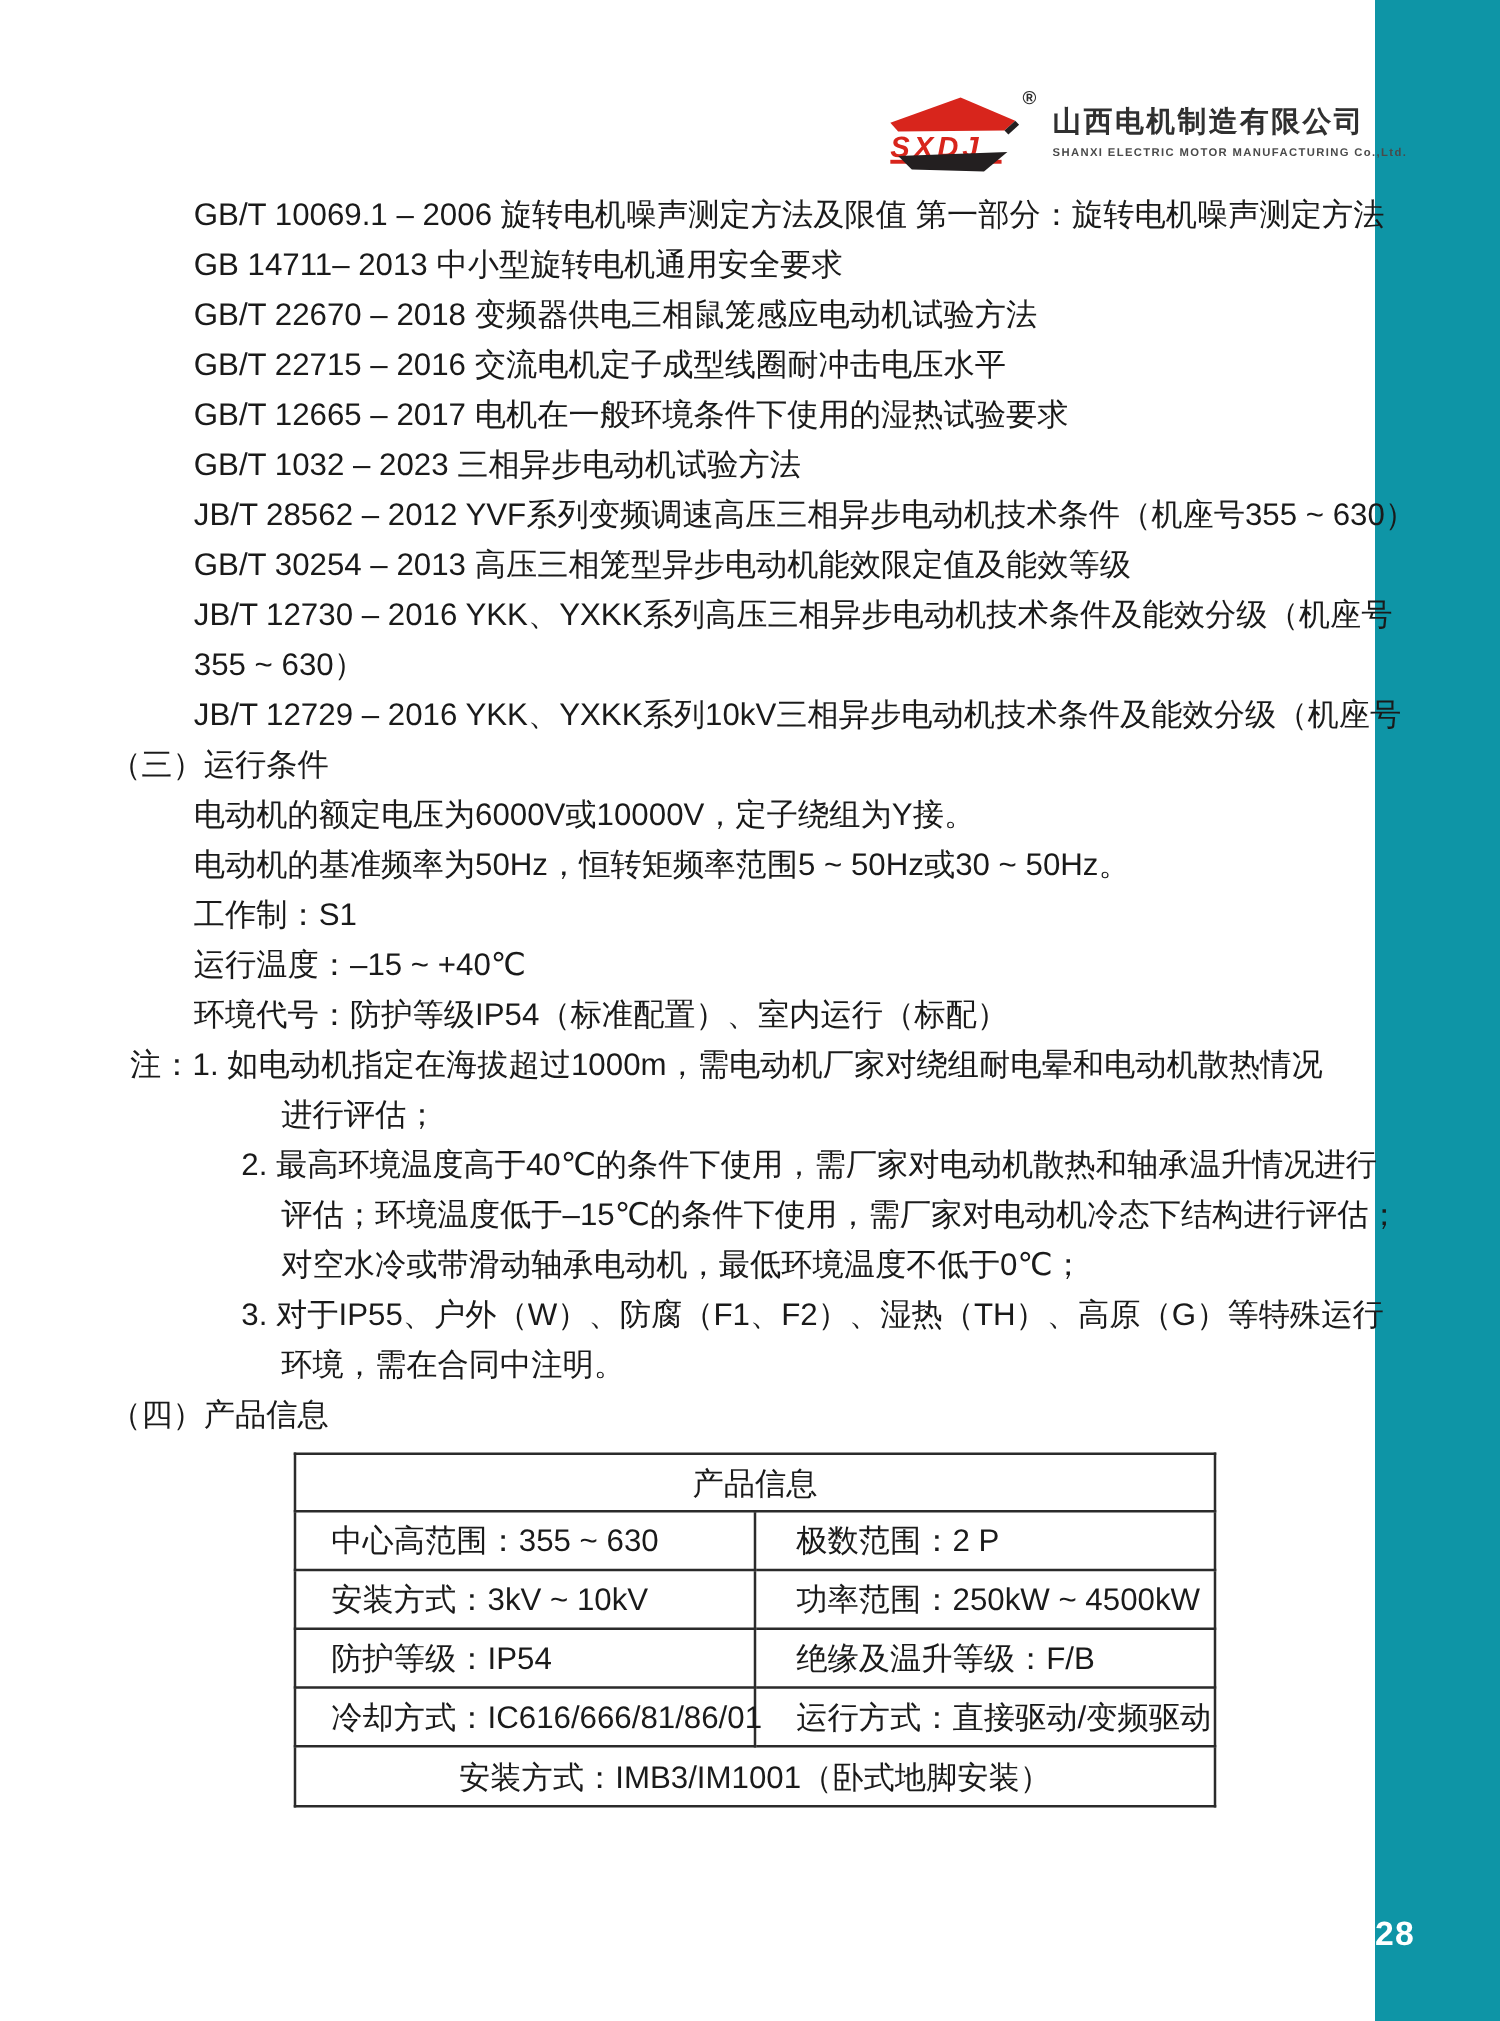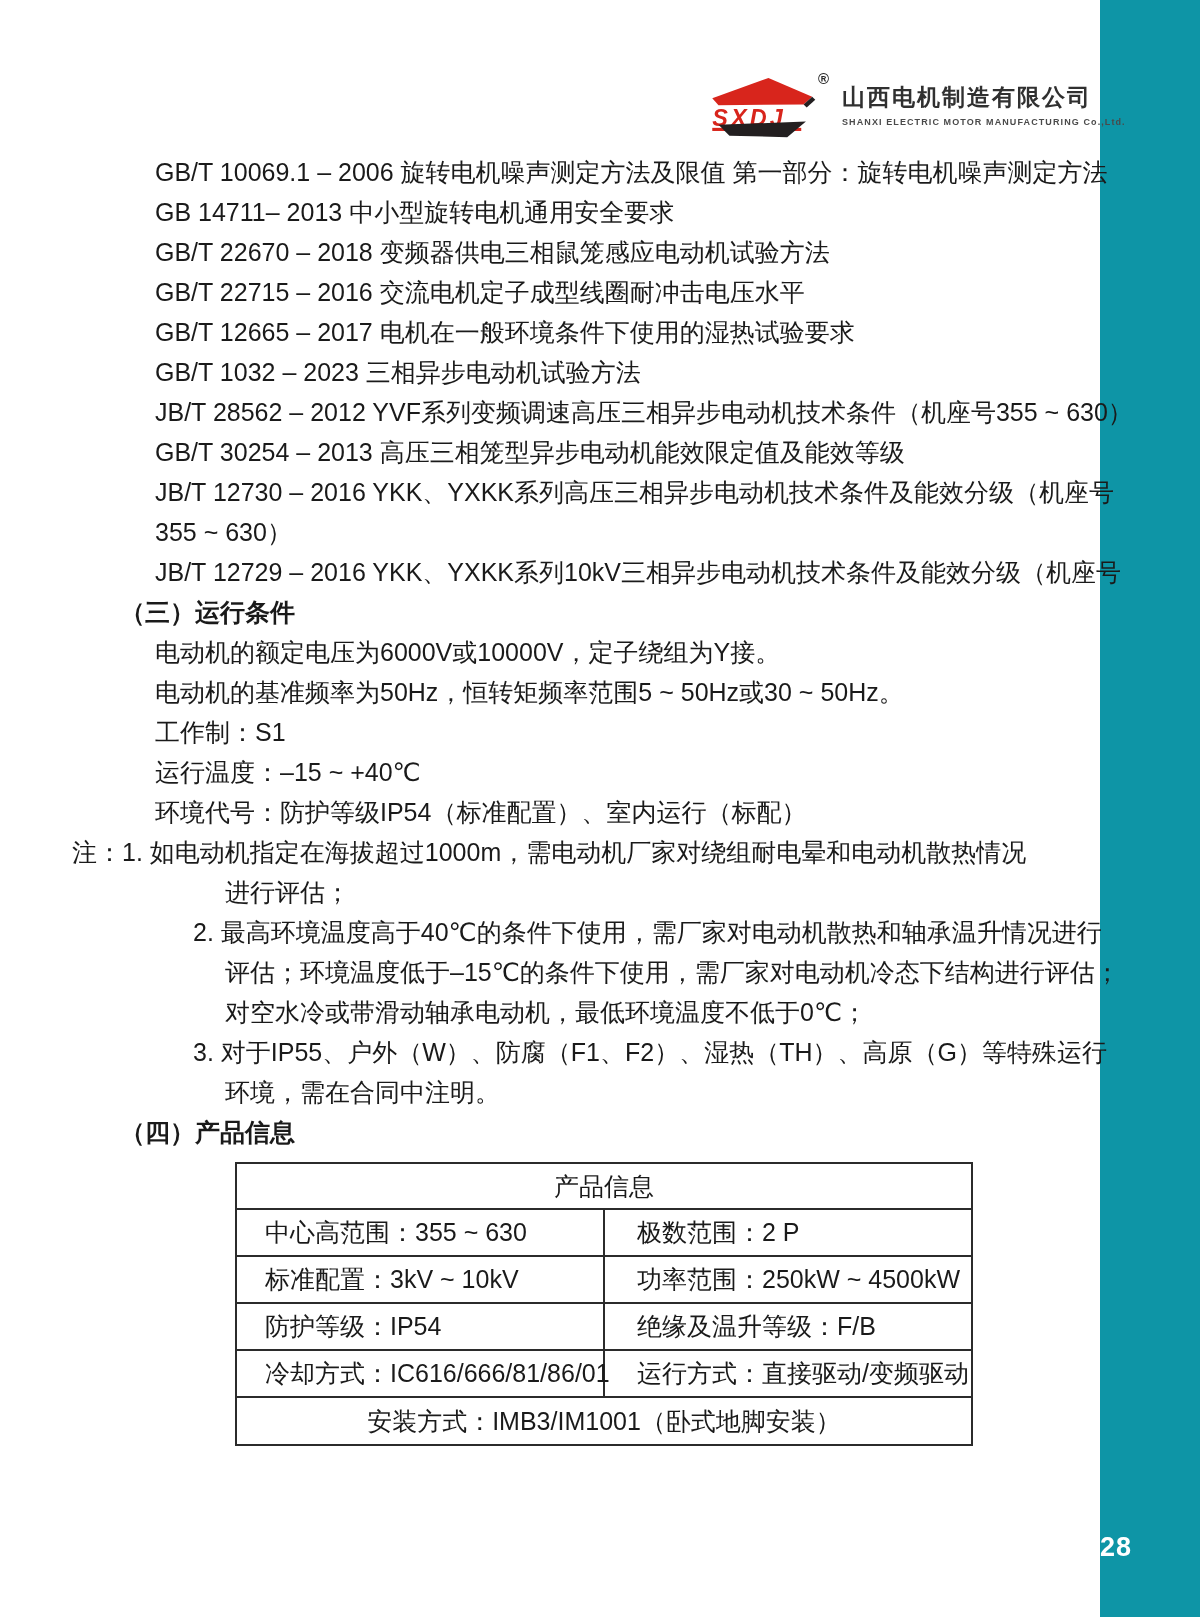--- a/index.html
+++ b/index.html
@@ -58,24 +58,24 @@
     width: 1096px;
   }
   .tline {
     font-size: 25px;
     line-height: 40px;
     height: 40px;
     white-space: nowrap;
     padding-left: 155px;
   }
   .tline.heading {
-    font-weight: bold;
-    padding-left: 120px;
+    font-weight: normal;
+    padding-left: 88px;
   }
-  .note-a { padding-left: 72px; }
+  .note-a { padding-left: 104px; }
   .note-b { padding-left: 193px; }
   .note-c { padding-left: 225px; }
 
   
   .ptable {
     margin: 10px 0 0 235px;
     width: 738px;
     border-collapse: collapse;
     table-layout: fixed;
     font-size: 25px;
@@ -148,21 +148,21 @@
   <table class="ptable">
     <tbody>
         <tr>
       <td class="t-title" colspan="2">产品信息</td>
     </tr>
     <tr>
       <td class="c-left">中心高范围：355 ~ 630</td>
       <td class="c-right">极数范围：2 P</td>
     </tr>
     <tr>
-      <td class="c-left">标准配置：3kV ~ 10kV</td>
+      <td class="c-left">安装方式：3kV ~ 10kV</td>
       <td class="c-right">功率范围：250kW ~ 4500kW</td>
     </tr>
     <tr>
       <td class="c-left">防护等级：IP54</td>
       <td class="c-right">绝缘及温升等级：F/B</td>
     </tr>
     <tr>
       <td class="c-left">冷却方式：IC616/666/81/86/01</td>
       <td class="c-right">运行方式：直接驱动/变频驱动</td>
     </tr>

